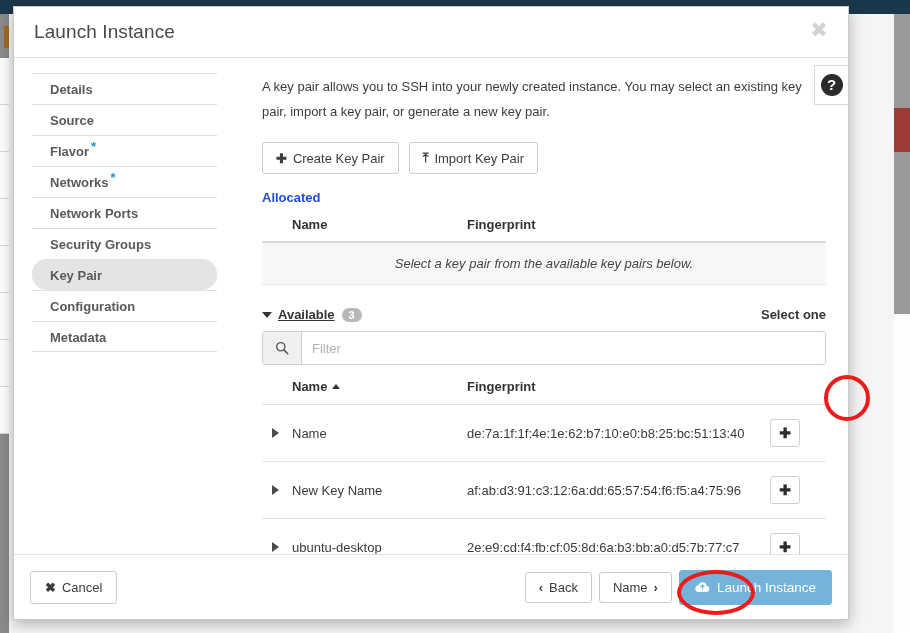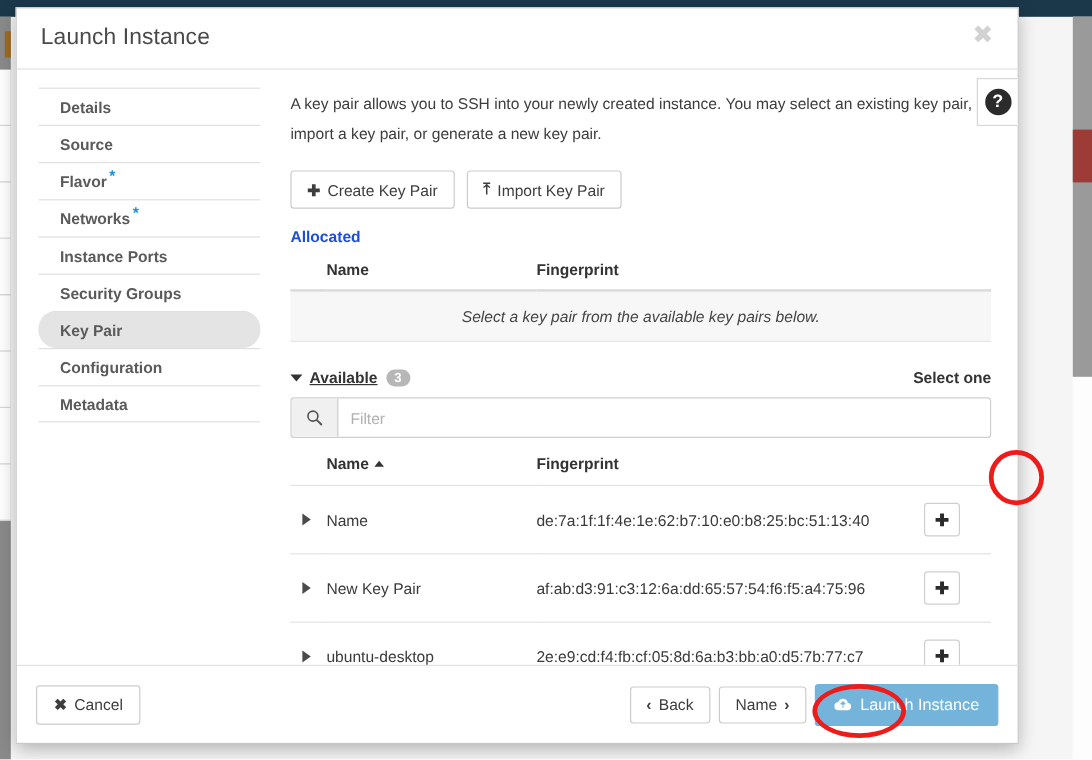--- a/index.html
+++ b/index.html
@@ -114,20 +114,21 @@
     background: none; border: none;
     font-family: "Liberation Sans", sans-serif;
   }
 
   
   #modal-body {
     flex: 1 1 auto;
     display: flex;
     position: relative;
     overflow: hidden;
+    gap: 20px;
   }
 
   
   #wizard-nav {
     width: 203px;
     flex: 0 0 203px;
     padding: 15px 0 0 18px;
     box-sizing: border-box;
   }
   .nav-item {
@@ -463,21 +464,21 @@
       <div class="nav-item">
         <span>Source</span>
       </div>
       <div class="nav-item">
         <span>Flavor</span><span class="nav-req">*</span>
       </div>
       <div class="nav-item">
         <span>Networks</span><span class="nav-req">*</span>
       </div>
       <div class="nav-item">
-        <span>Instance Ports</span>
+        <span>Network Ports</span>
       </div>
       <div class="nav-item">
         <span>Security Groups</span>
       </div>
       <div class="nav-item active">
         <span>Key Pair</span>
       </div>
       <div class="nav-item">
         <span>Configuration</span>
       </div>
@@ -565,21 +566,21 @@
           <tr>
             <td><span class="row-chevron"></span></td>
             <td>Name</td>
             <td class="cell-fp">de:7a:1f:1f:4e:1e:62:b7:10:e0:b8:25:bc:51:13:40</td>
             <td class="action-cell">
               <button class="add-btn">✚</button>
             </td>
           </tr>
           <tr>
             <td><span class="row-chevron"></span></td>
-            <td>New Key Pair</td>
+            <td>New Key Name</td>
             <td class="cell-fp">af:ab:d3:91:c3:12:6a:dd:65:57:54:f6:f5:a4:75:96</td>
             <td class="action-cell">
               <button class="add-btn">✚</button>
             </td>
           </tr>
           <tr>
             <td><span class="row-chevron"></span></td>
             <td>ubuntu-desktop</td>
             <td class="cell-fp">2e:e9:cd:f4:fb:cf:05:8d:6a:b3:bb:a0:d5:7b:77:c7</td>
             <td class="action-cell">

